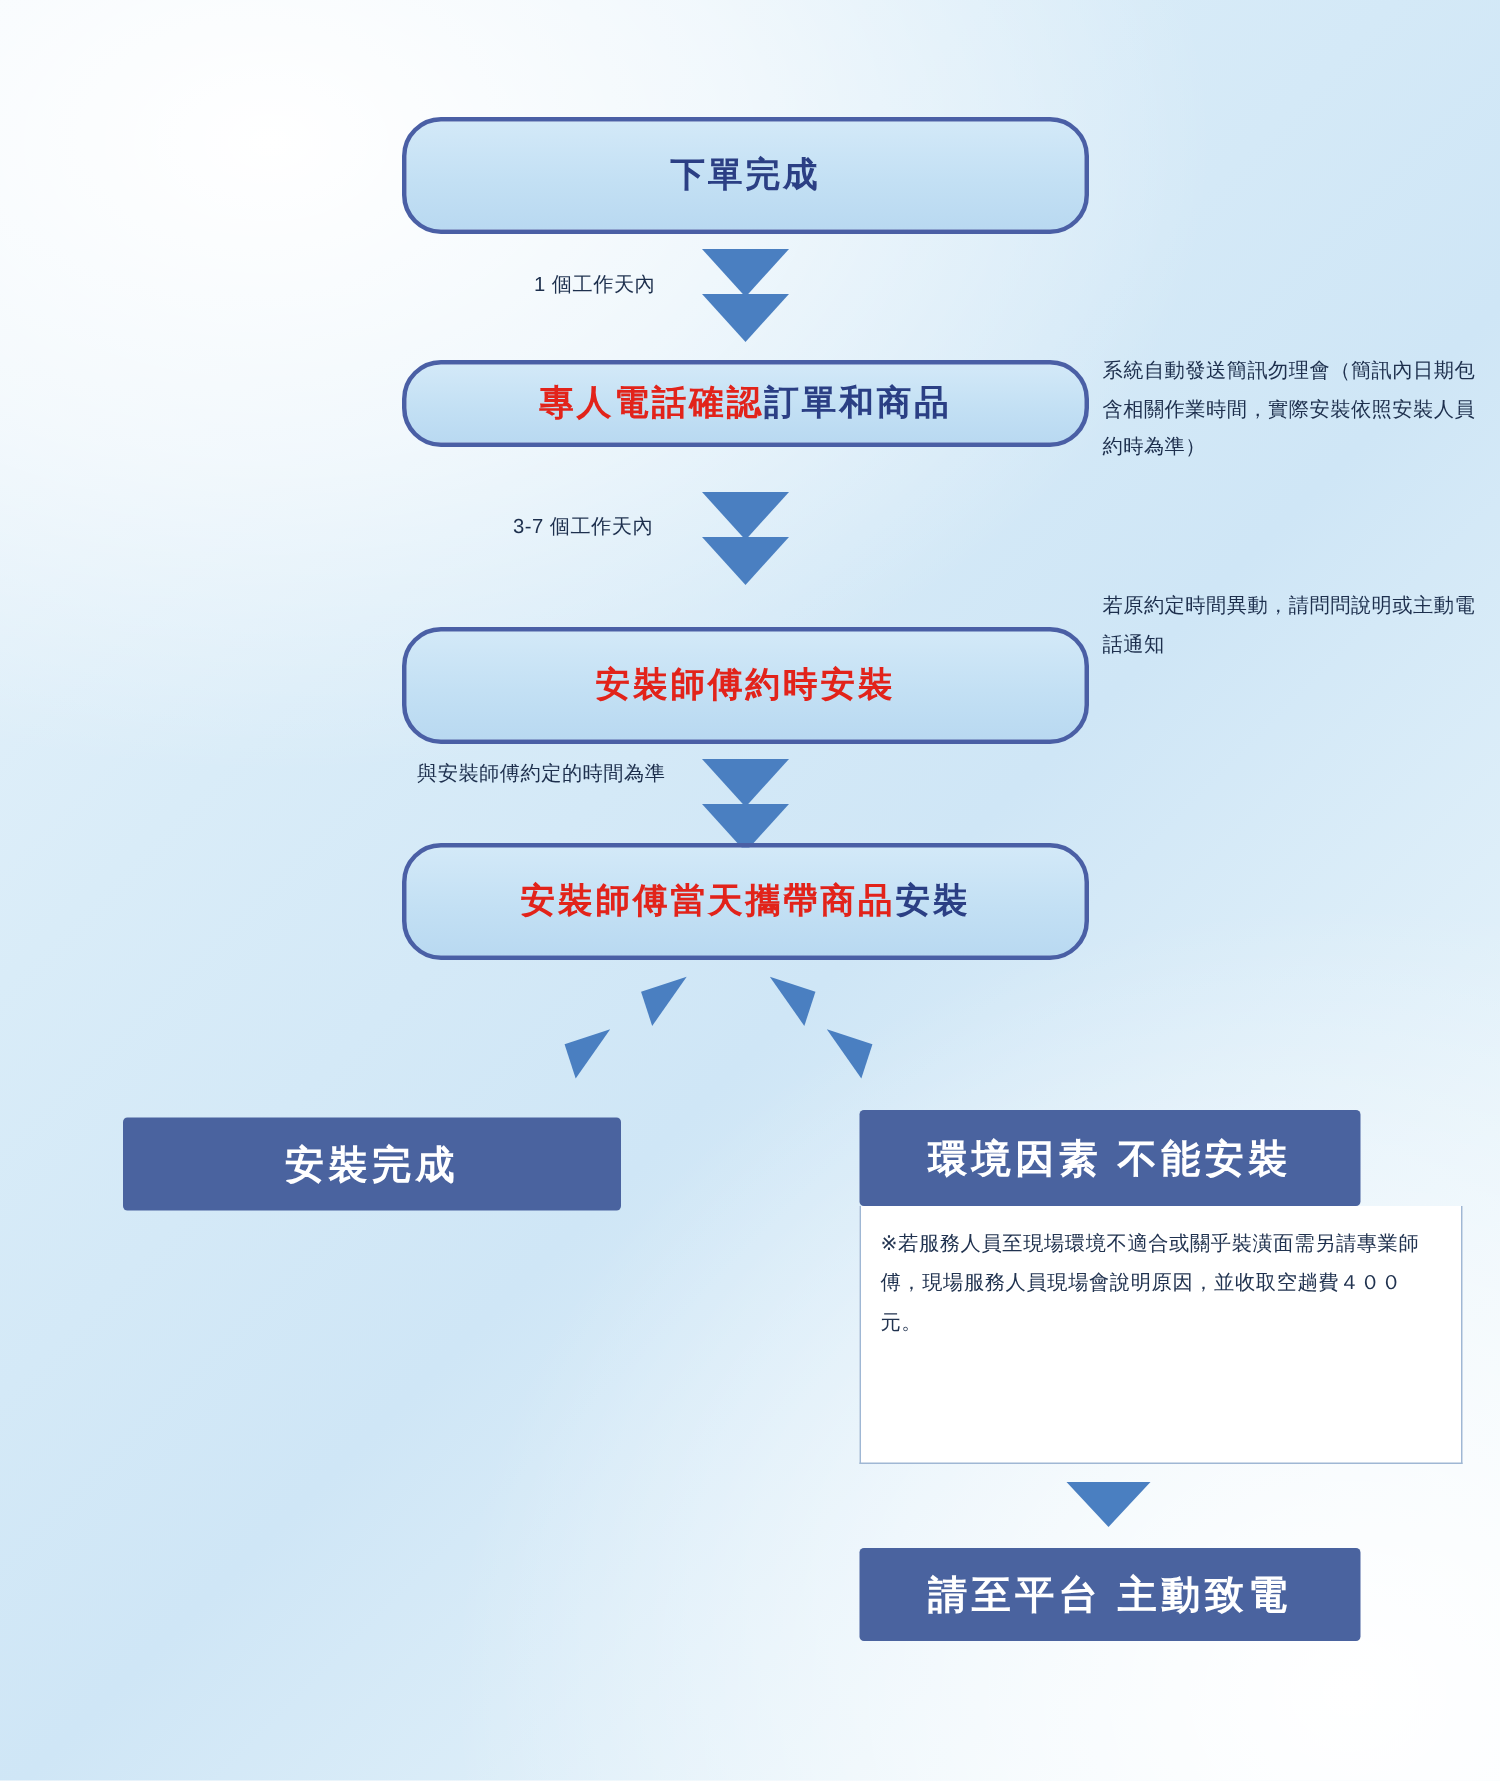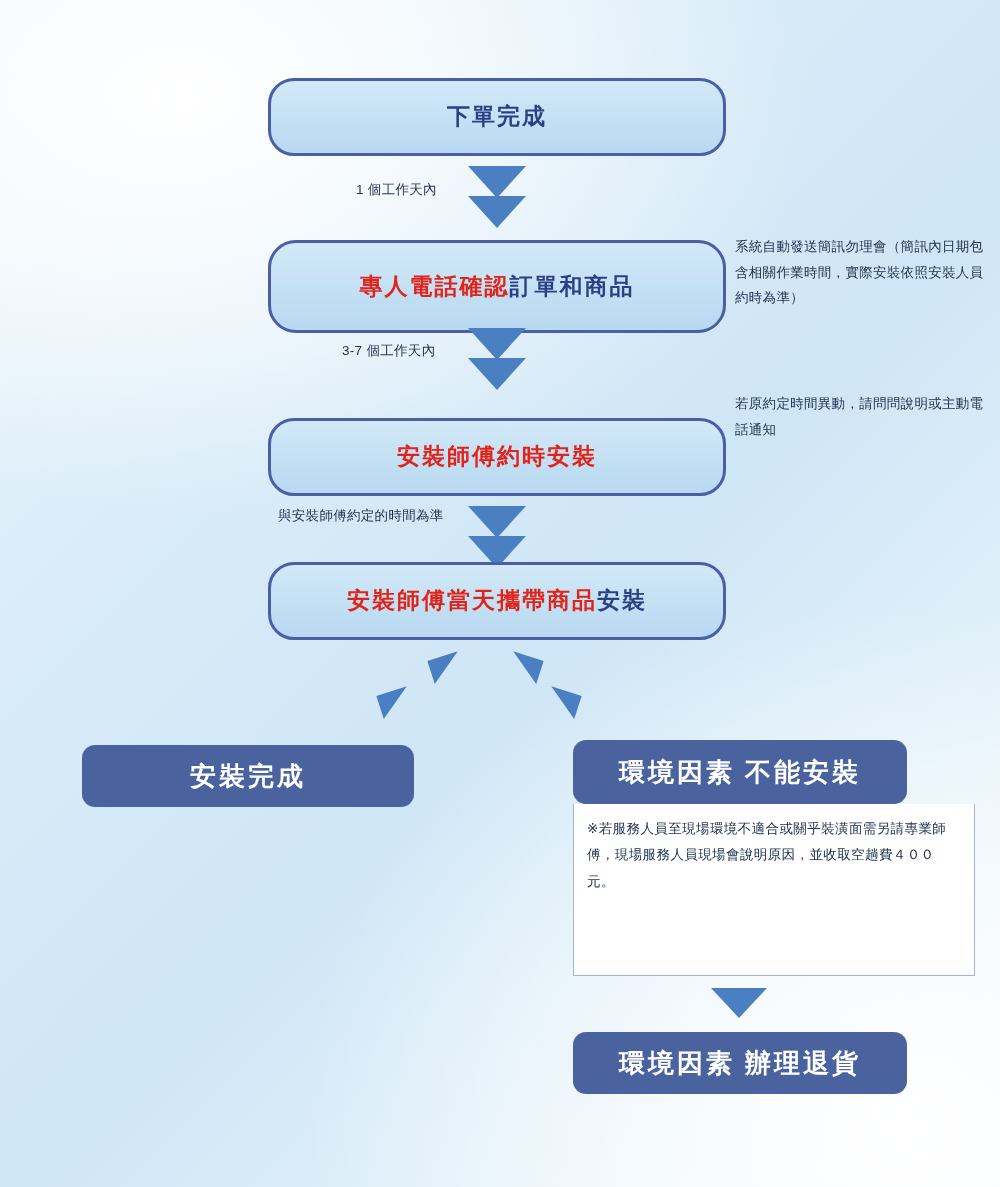--- a/index.html
+++ b/index.html
@@ -41,38 +41,38 @@
     font-weight: bold;
     letter-spacing: 2px;
     font-size: 23px;
     line-height: 1.2;
   }
   .flow-box .hl {
     color: #e2231a;
   }
 
   #box-order     { left: 268px; top: 78px;  width: 458px; height: 78px; }
-  #box-call      { left: 268px; top: 240px; width: 458px; height: 93px; border-radius: 28px; }
+  #box-call      { left: 268px; top: 240px; width: 458px; height: 58px; }
   #box-schedule  { left: 268px; top: 418px; width: 458px; height: 78px; }
   #box-install   { left: 268px; top: 562px; width: 458px; height: 78px; }
 
   
   .result-box {
     position: absolute;
     box-sizing: border-box;
     background: #4a639f;
     color: #ffffff;
     display: flex;
     align-items: center;
     justify-content: center;
     text-align: center;
     font-weight: bold;
     font-size: 26px;
     letter-spacing: 3px;
-    border-radius: 13px;
+    border-radius: 3px;
   }
   #box-done    { left: 82px;  top: 745px;  width: 332px; height: 62px; }
   #box-env     { left: 573px; top: 740px;  width: 334px; height: 64px; }
   #box-return  { left: 573px; top: 1032px; width: 334px; height: 62px; }
 
   #box-env .white { color: #ffffff; }
 
   
   #env-note {
     position: absolute;
@@ -223,16 +223,16 @@
     <span class="white">環境因素 不能安裝</span>
   </div>
 
   <div id="env-note">
     <div>※若服務人員至現場環境不適合或關乎裝潢面需另請專業師傅，現場服務人員現場會說明原因，並收取空趟費４００元。</div>
   </div>
 
   <div class="arrow-down" id="arrow-env-down"></div>
 
   <div class="result-box" id="box-return">
-    <span>環境因素 辦理退貨</span>
+    <span>請至平台 主動致電</span>
   </div>
 
 </div>
 
 </body></html>

